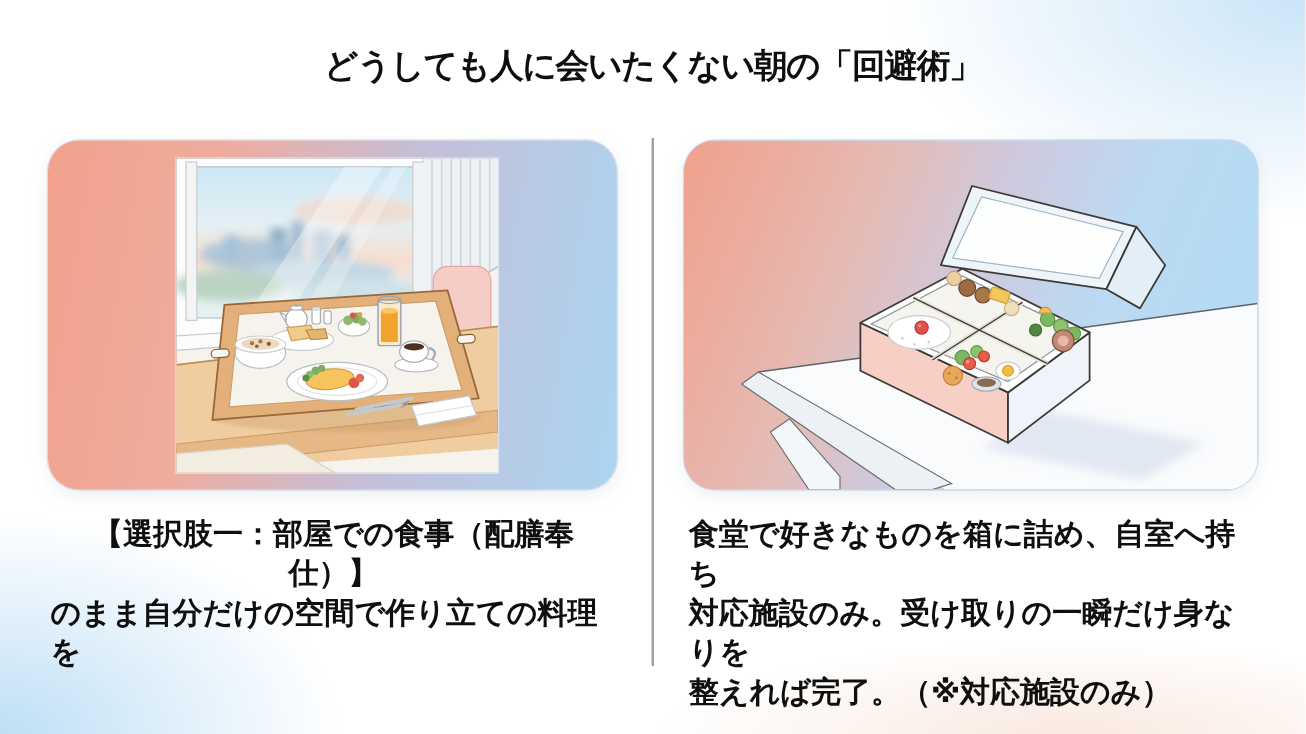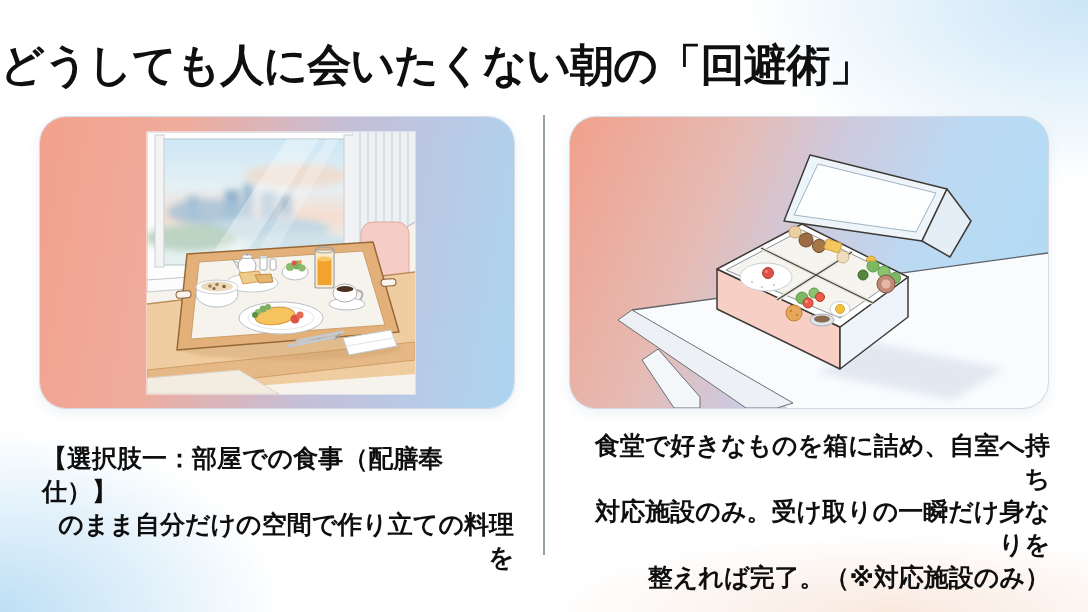--- a/index.html
+++ b/index.html
@@ -10,21 +10,21 @@
   .stage{
     position:relative;width:1088px;height:612px;overflow:hidden;
     background:
       radial-gradient(58% 55% at 100% 0%, #cbe5f7 0%, rgba(255,255,255,0) 55%),
       radial-gradient(42% 48% at 0% 100%, #bedff5 0%, rgba(255,255,255,0) 62%),
       radial-gradient(45% 18% at 82% 100%, #f9e9df 0%, rgba(255,255,255,0) 70%),
       #ffffff;
   }
   .title{
     position:absolute;left:0;right:0;top:36px;margin:0;
-    text-align:left;font-size:44px;font-weight:900;color:#0f0f0f;
+    text-align:center;font-size:28px;font-weight:900;color:#0f0f0f;
     letter-spacing:-1px;
   }
   .card{
     position:absolute;top:117px;height:291px;border-radius:26px;
     box-shadow:0 0 0 1px rgba(120,140,170,.25), 0 4px 14px rgba(140,160,190,.18);
     overflow:hidden;
   }
   .card-left{
     left:40px;width:474px;
     background:linear-gradient(100deg,#F2A18D 0%,#EFAC9D 28%,#C4BFD9 60%,#ABD5F1 100%);
@@ -34,22 +34,22 @@
     box-shadow:0 0 0 1px rgba(255,255,255,.45);}
   .illus-right{position:absolute;left:0;top:0;width:478px;height:291px;}
   .divider{
     position:absolute;left:543px;top:115px;width:2px;height:440px;
     background:#97A1A8;
   }
   .caption{position:absolute;top:429px;color:#0f0f0f;font-weight:700;
     font-size:25px;line-height:33px;letter-spacing:0;}
   .caption-left{left:42px;width:472px;}
   .caption-right{left:574px;width:476px;}
-  .cap-header{text-align:left;margin-top:13px;}
-  .cap-line{text-align:right;}
+  .cap-header{text-align:center;}
+  .cap-line{text-align:left;}
 </style>
 </head>
 <body>
 
 <div class="stage">
 
   <h1 class="title">どうしても人に会いたくない朝の「回避術」</h1>
 
   <section class="card card-left">
     <svg class="illus-left" viewBox="0 0 268 262" xmlns="http://www.w3.org/2000/svg">

